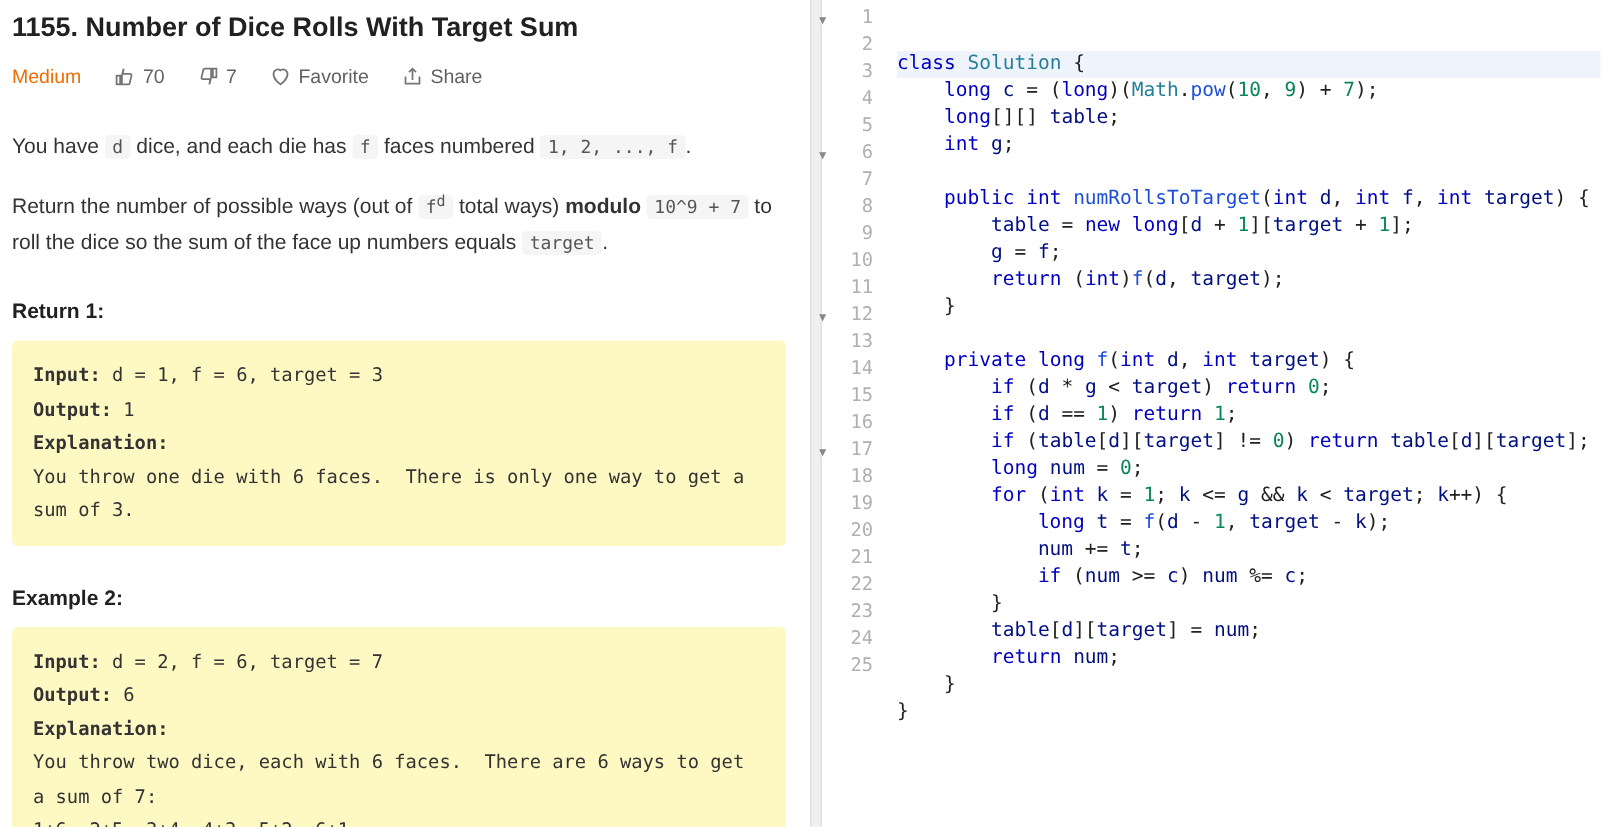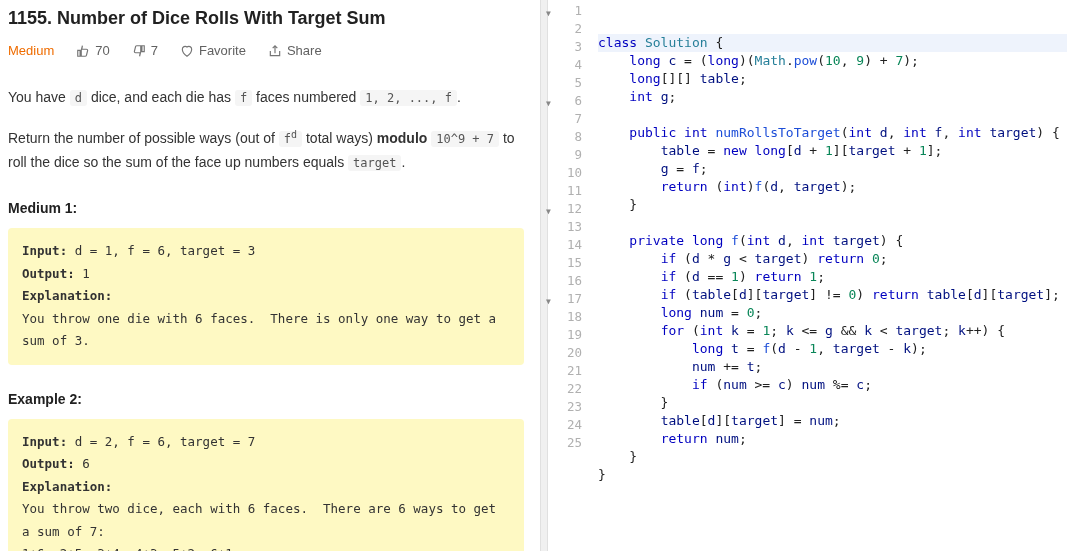--- a/index.html
+++ b/index.html
@@ -130,21 +130,21 @@
   </div>
 
   <div class="desc">
     <span>You have </span><span class="inline-code">d</span><span> dice, and each die has </span><span class="inline-code">f</span><span> faces numbered </span><span class="inline-code">1, 2, ..., f</span><span>.</span>
   </div>
 
   <div class="desc">
     <span>Return the number of possible ways (out of </span><span class="inline-code"><span>f</span><sup>d</sup></span><span> total ways) </span><b>modulo </b><span class="inline-code">10^9 + 7</span><span> to roll the dice so the sum of the face up numbers equals </span><span class="inline-code">target</span><span>.</span>
   </div>
 
-  <div class="example-title">Medium 1:</div>
+  <div class="example-title">Return 1:</div>
   <div class="example-block"><b>Input:</b><span> d = 1, f = 6, target = 3</span>
 <b>Output:</b><span> 1</span>
 <b>Explanation:</b>
 <span>You throw one die with 6 faces.  There is only one way to get a sum of 3.</span></div>
 
   <div class="example-title">Example 2:</div>
   <div class="example-block"><b>Input:</b><span> d = 2, f = 6, target = 7</span>
 <b>Output:</b><span> 6</span>
 <b>Explanation:</b>
 <span>You throw two dice, each with 6 faces.  There are 6 ways to get a sum of 7:

